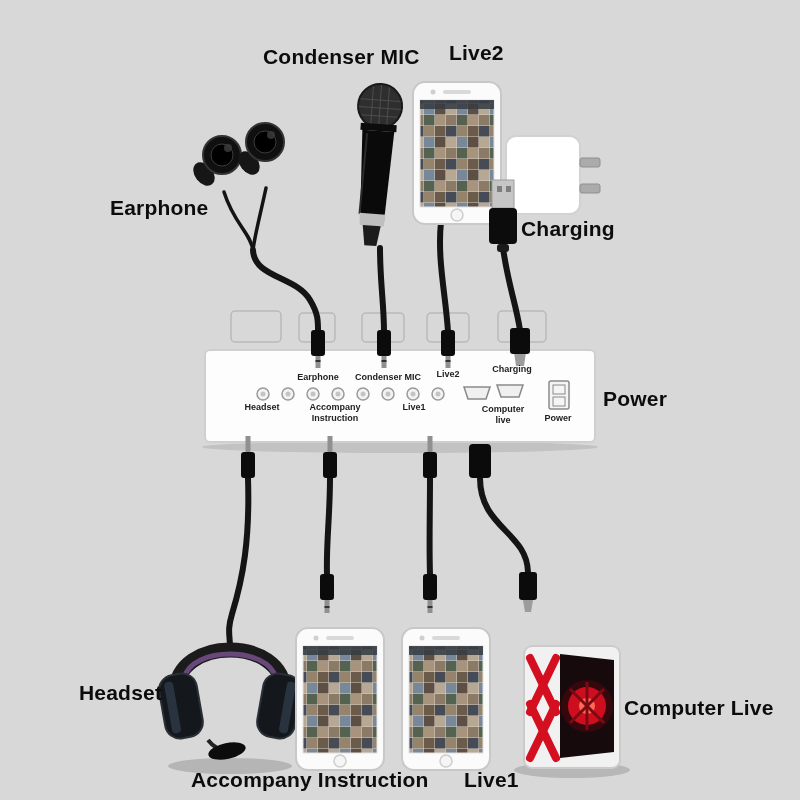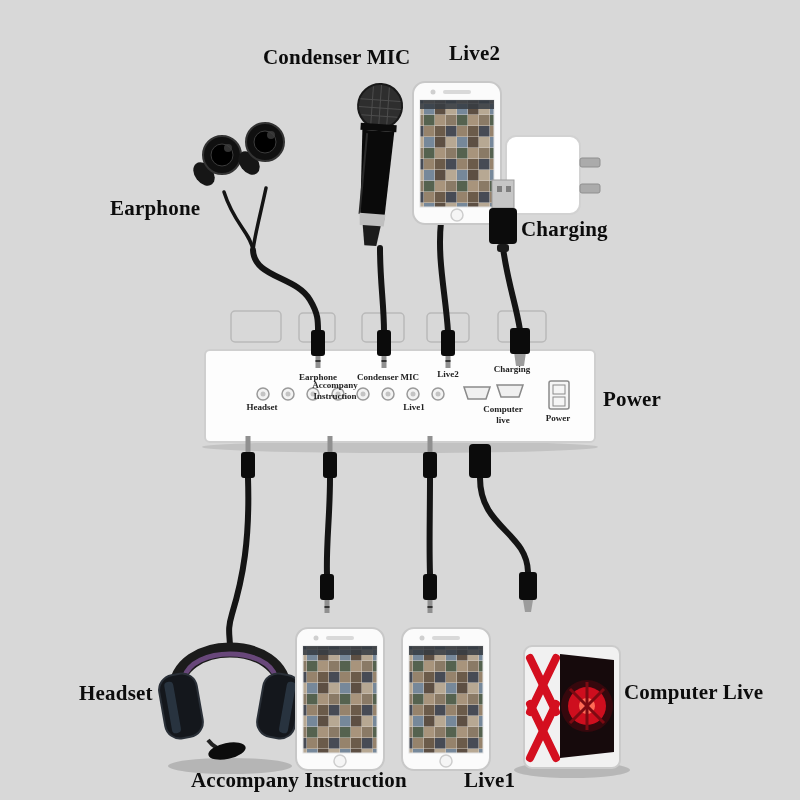--- a/index.html
+++ b/index.html
@@ -1,18 +1,18 @@
 <!DOCTYPE html>
 <html><head>
 <meta charset="utf-8">
 <style>
   html,body{margin:0;padding:0;background:#d8d8d8;}
   .stage{
     position:relative;width:800px;height:800px;background:#d8d8d8;
-    font-family:Liberation Serif, serif;overflow:hidden;
+    font-family:Liberation Sans, sans-serif;overflow:hidden;
   }
   svg.art{position:absolute;left:0;top:0;z-index:1;}
   .cable{fill:none;stroke:#141414;stroke-width:6;stroke-linecap:round;}
   .wire{fill:none;stroke:#141414;stroke-width:3.5;stroke-linecap:round;}
   .lbl{
     position:absolute;z-index:2;color:#0c0c0c;font-weight:700;
     font-size:21px;white-space:nowrap;letter-spacing:0.2px;
   }
   .port-lbl{
     position:absolute;z-index:2;color:#222;font-weight:700;
@@ -209,28 +209,28 @@
   </svg>
 
   <div class="lbl" style="left:263px;top:45px">Condenser MIC</div>
   <div class="lbl" style="left:449px;top:41px">Live2</div>
   <div class="lbl" style="left:110px;top:196px">Earphone</div>
   <div class="lbl" style="left:521px;top:217px">Charging</div>
   <div class="lbl" style="left:603px;top:387px">Power</div>
   <div class="lbl" style="left:79px;top:681px">Headset</div>
   <div class="lbl" style="left:191px;top:768px">Accompany Instruction</div>
   <div class="lbl" style="left:464px;top:768px">Live1</div>
-  <div class="lbl" style="left:624px;top:680px">Computer Live</div>
+  <div class="lbl" style="left:624px;top:696px">Computer Live</div>
 
   <div class="port-lbl" style="left:286px;top:372px;width:64px">Earphone</div>
   <div class="port-lbl" style="left:348px;top:372px;width:80px">Condenser MIC</div>
   <div class="port-lbl" style="left:428px;top:369px;width:40px">Live2</div>
   <div class="port-lbl" style="left:484px;top:364px;width:56px">Charging</div>
   <div class="port-lbl" style="left:234px;top:402px;width:56px">Headset</div>
-  <div class="port-lbl" style="left:296px;top:380px;width:78px">
+  <div class="port-lbl" style="left:296px;top:402px;width:78px">
     <span>Accompany</span>
     <span>Instruction</span>
   </div>
   <div class="port-lbl" style="left:394px;top:402px;width:40px">Live1</div>
   <div class="port-lbl" style="left:475px;top:404px;width:56px">
     <span>Computer</span>
     <span>live</span>
   </div>
   <div class="port-lbl" style="left:538px;top:413px;width:40px">Power</div>
 

